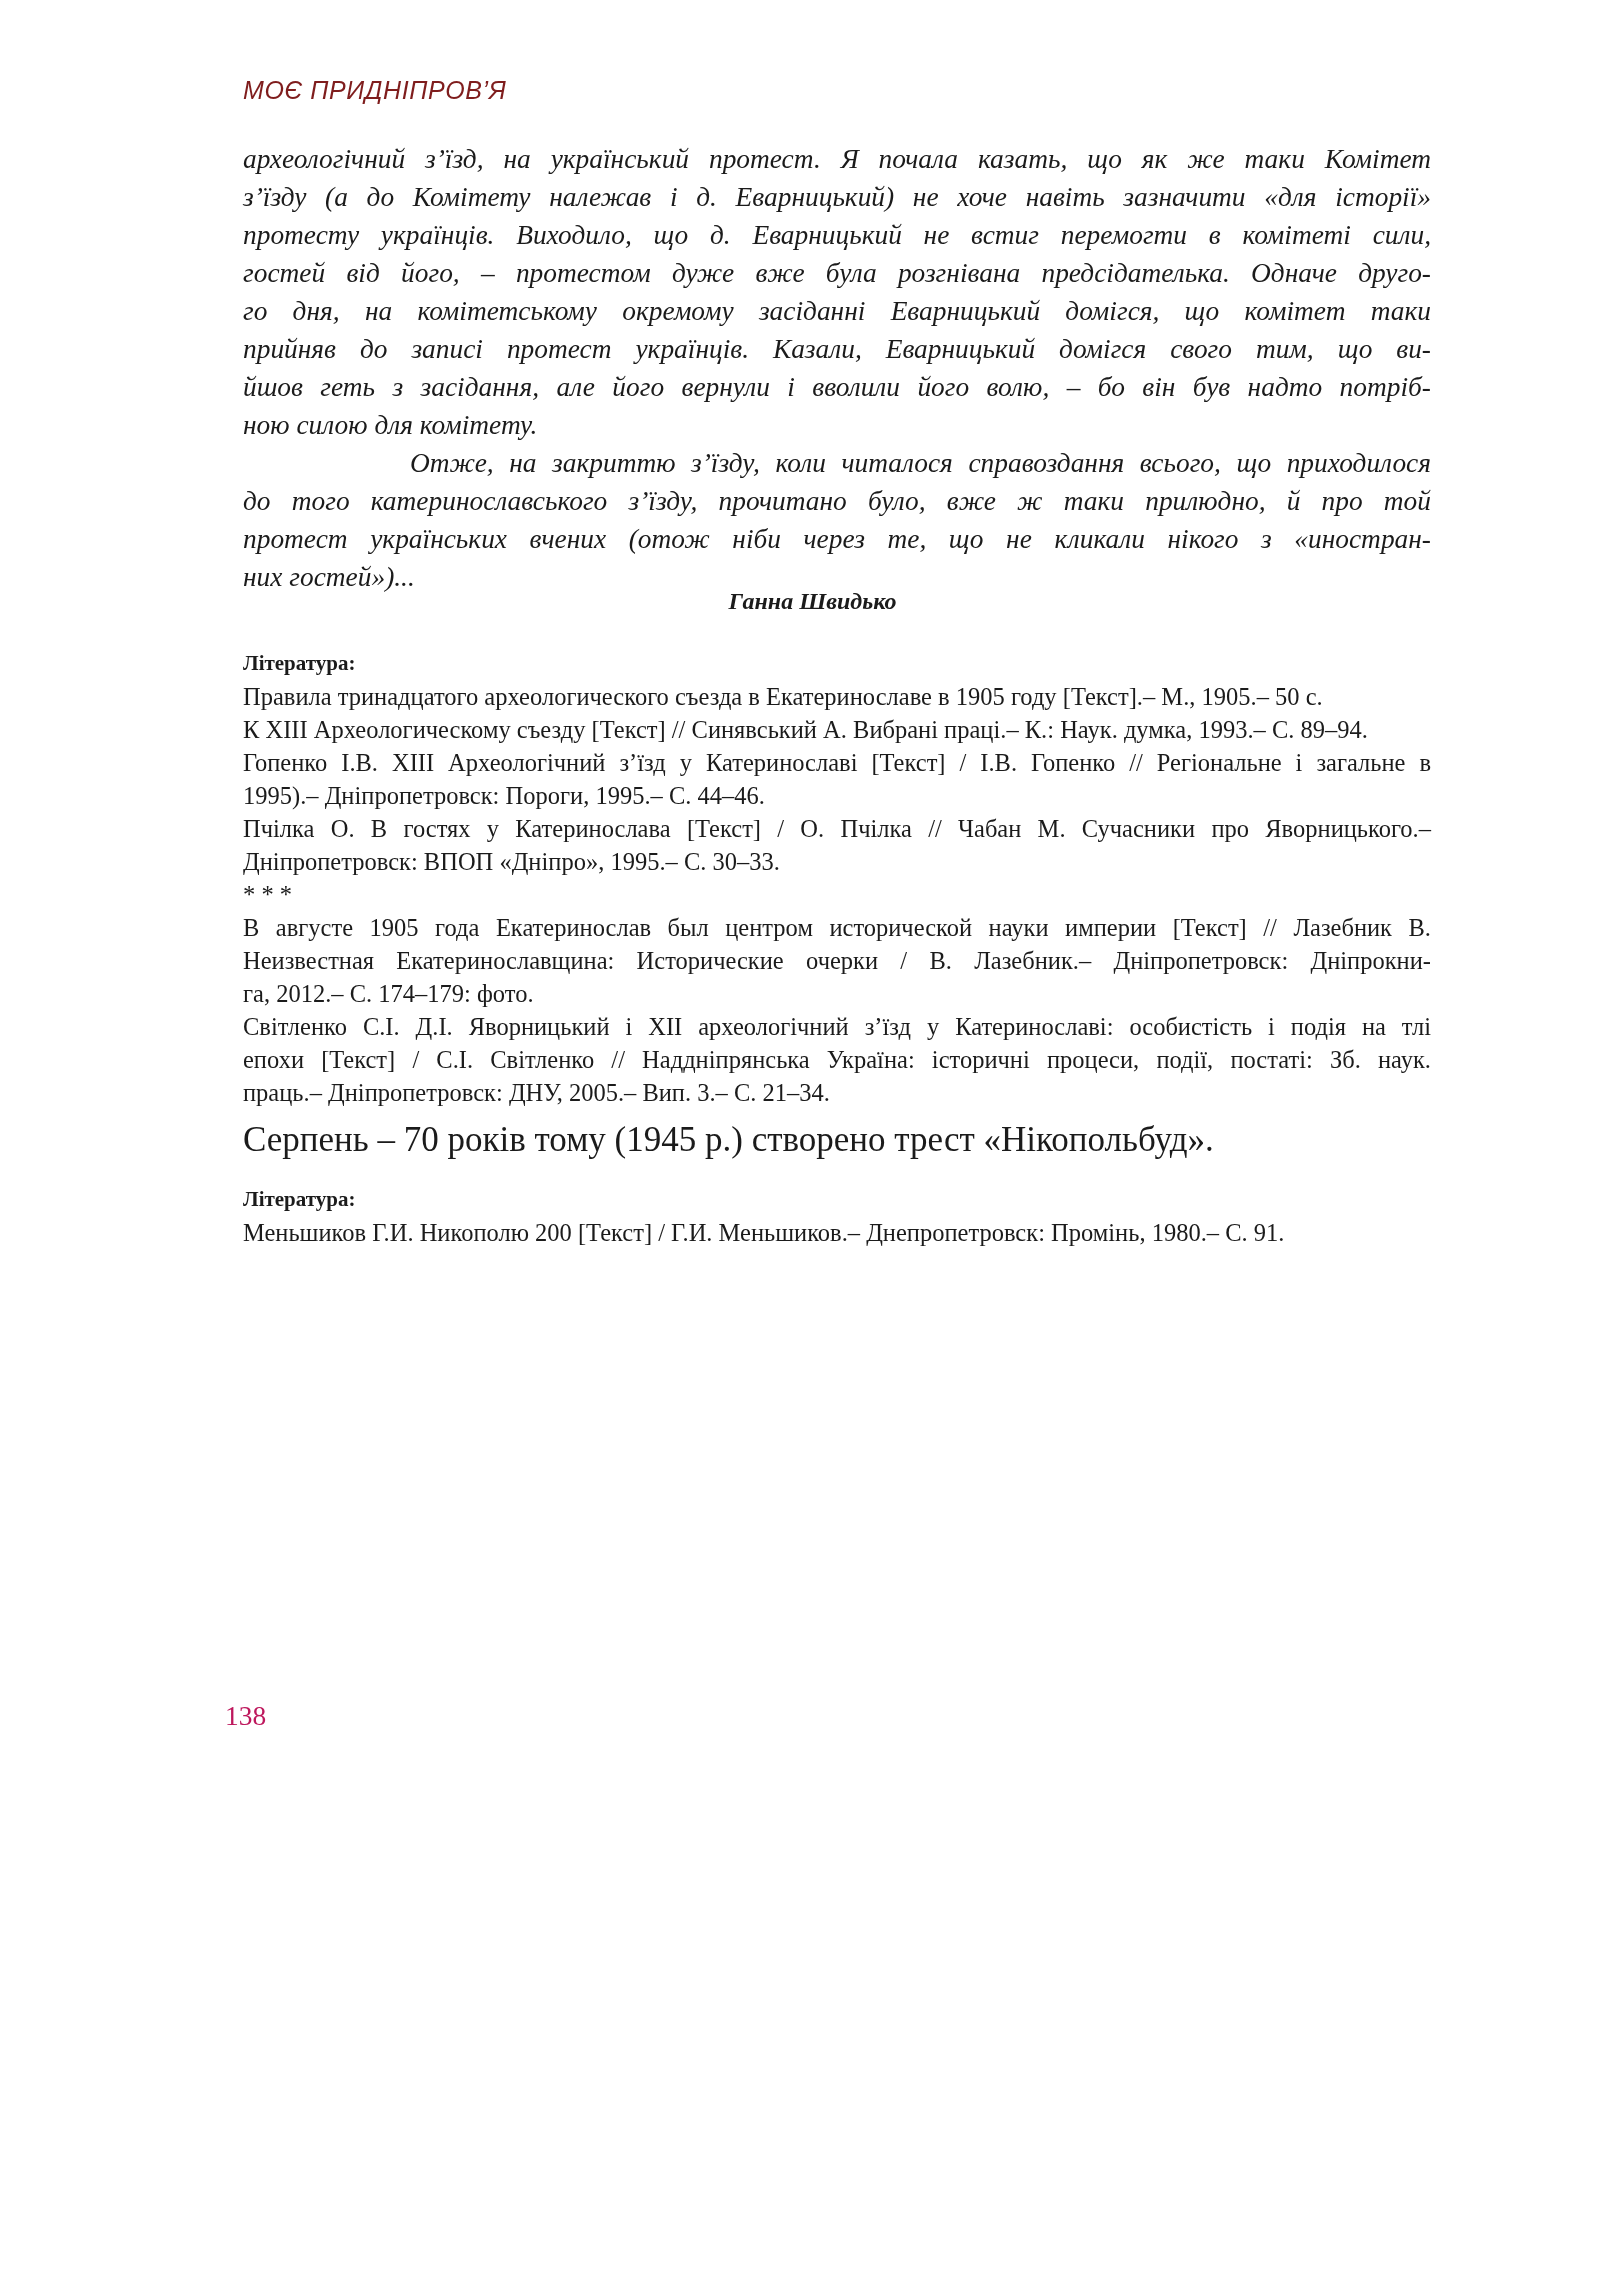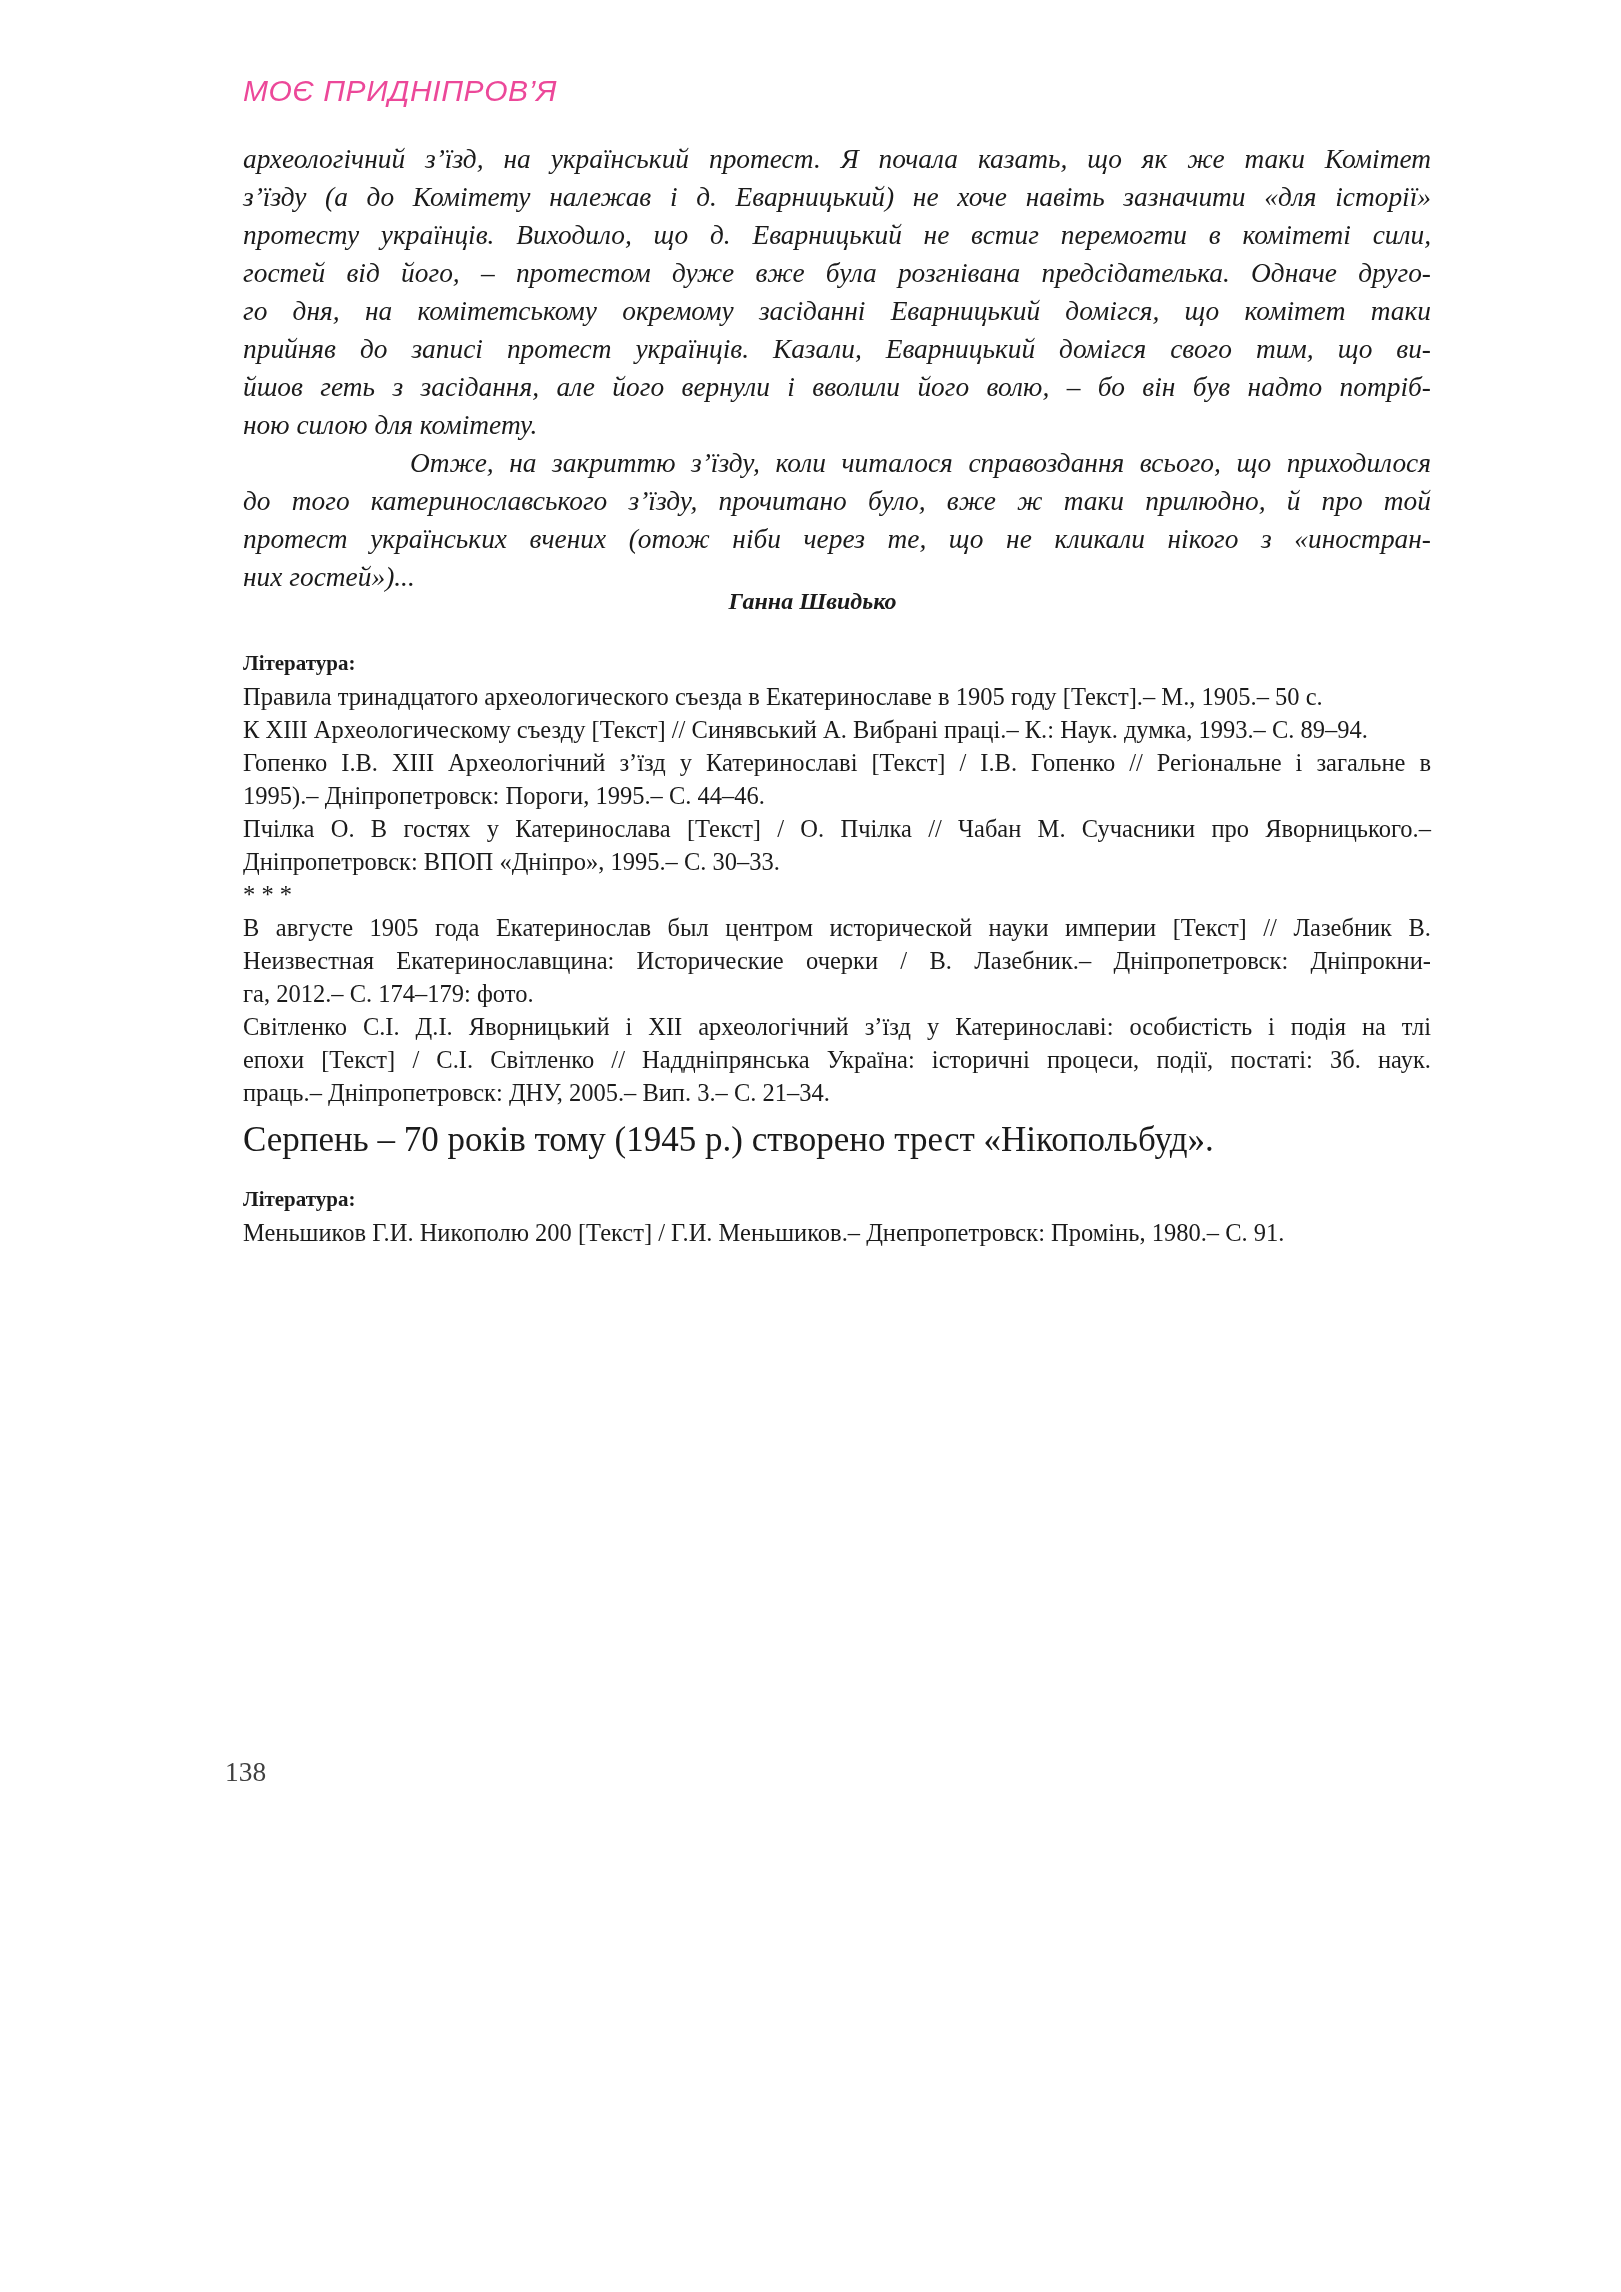--- a/index.html
+++ b/index.html
@@ -15,24 +15,24 @@
   .content {
     position: absolute;
     left: 243px;
     top: 76px;
     width: 1188px;
   }
   .running-header {
     font-family: "Liberation Sans", sans-serif;
     font-style: italic;
     font-weight: 500;
-    font-size: 30px;
+    font-size: 25px;
     line-height: 29px;
     letter-spacing: 0.6px;
-    color: #ec4899;
+    color: #7f1d1d;
   }
   .quote {
     margin-top: 35px;
     font-style: italic;
     font-size: 27.4px;
     line-height: 38px;
   }
   .line { min-height: 1em; }
   .line.j {
     text-align: justify;
@@ -62,24 +62,24 @@
   .section-heading {
     margin-top: 10px;
     font-weight: normal;
     font-size: 35px;
     line-height: 41px;
   }
   .lit-label.second { margin-top: 23.5px; }
   .page-number {
     position: absolute;
     left: 225px;
-    top: 1756px;
+    top: 1700px;
     font-size: 27.4px;
     line-height: 33px;
-    color: #404040;
+    color: #be185d;
   }
 </style>
 </head>
 <body>
 
 <div class="content">
 
   <div class="running-header">МОЄ ПРИДНІПРОВ’Я</div>
 
   <div class="quote">

